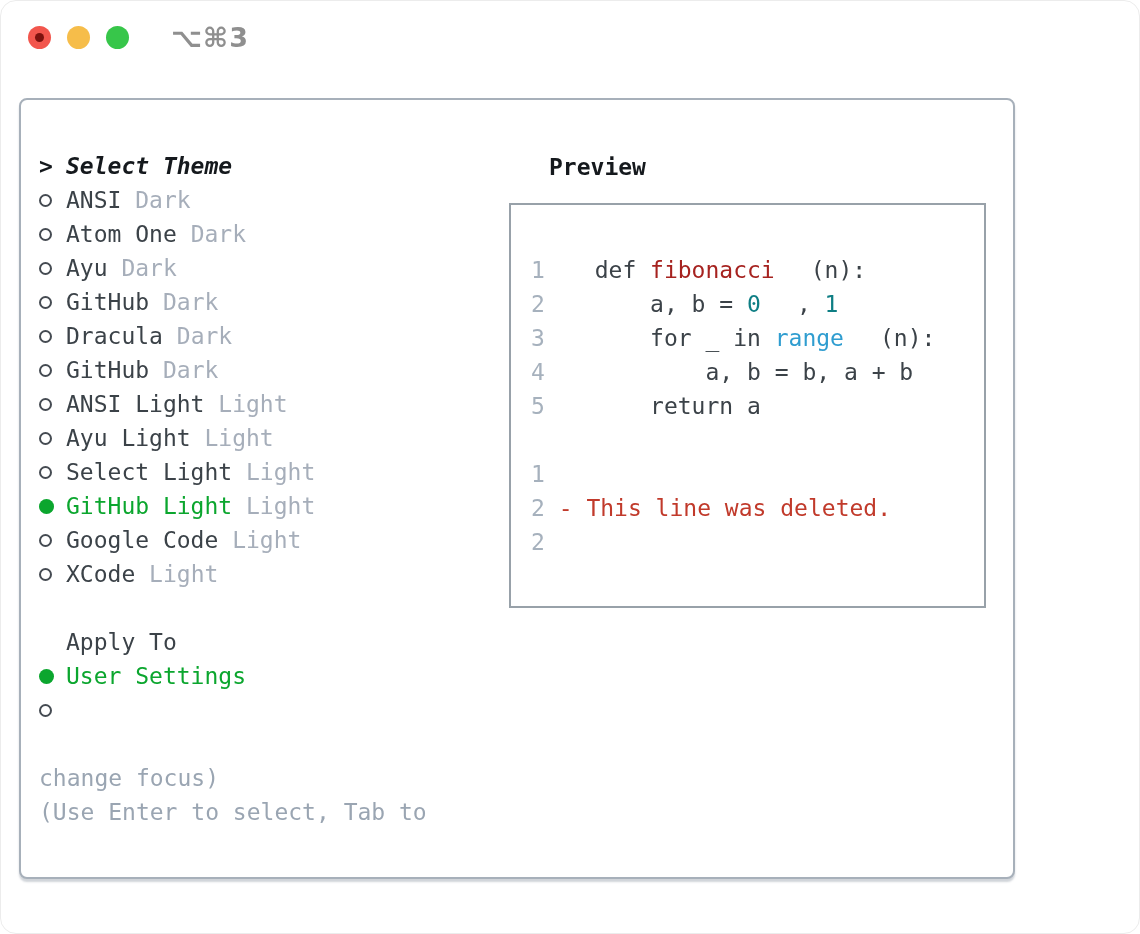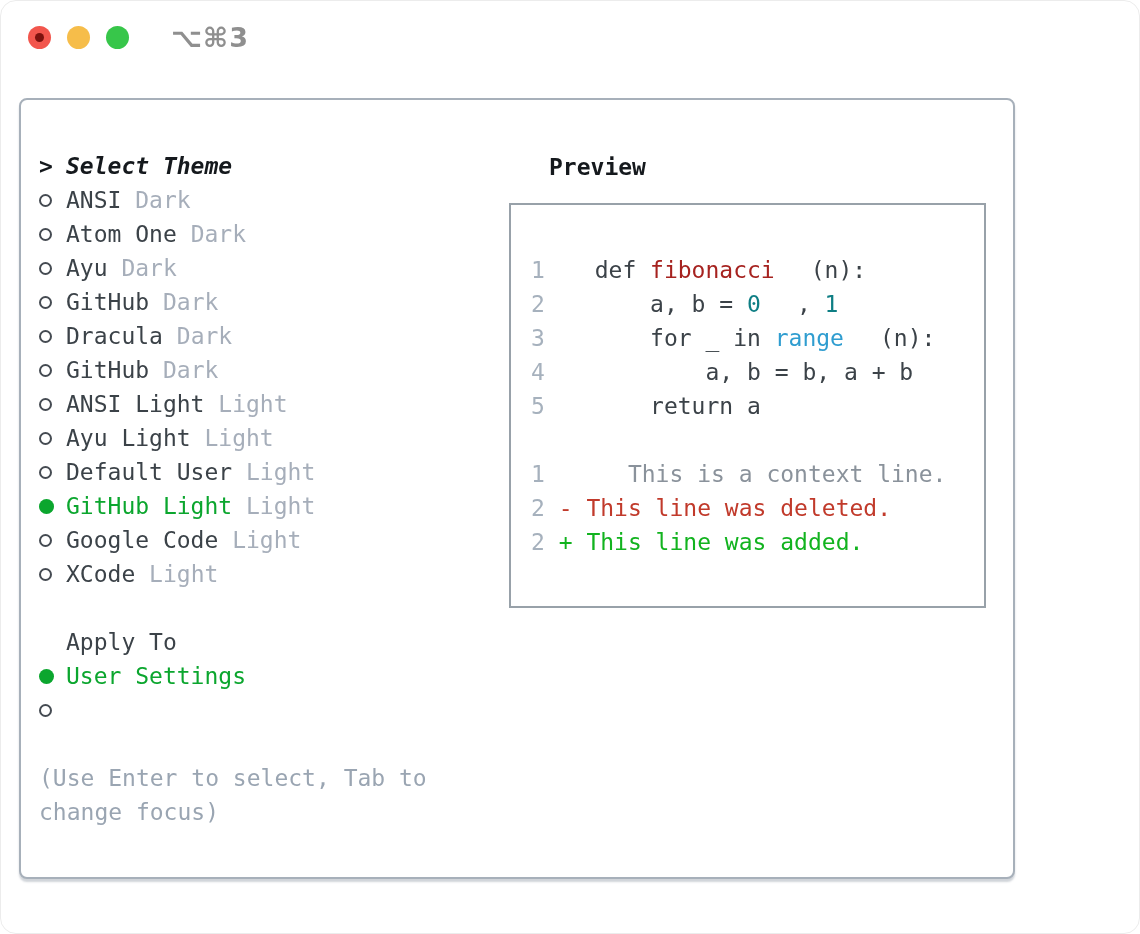--- a/index.html
+++ b/index.html
@@ -167,21 +167,21 @@
             <span class="marker">
               <span class="radio"></span>
             </span>
             <span class="item-name">Ayu Light</span>
             <span class="variant">Light</span>
           </div>
           <div class="row">
             <span class="marker">
               <span class="radio"></span>
             </span>
-            <span class="item-name">Default User</span>
+            <span class="item-name">Select Light</span>
             <span class="variant">Light</span>
           </div>
           <div class="row">
             <span class="marker">
               <span class="radio on"></span>
             </span>
             <span class="item-name selected">GitHub Light</span>
             <span class="variant">Light</span>
           </div>
           <div class="row">
@@ -216,22 +216,22 @@
           </div>
           <div class="row">
             <span class="marker">
               <span class="radio"></span>
             </span>
           </div>
         </div>
 
       <div class="row-spacer"></div>
 
+      <div class="row hint-line">change focus)</div>
       <div class="row hint-line">(Use Enter to select, Tab to</div>
-      <div class="row hint-line">change focus)</div>
     </div>
 
     <div class="preview-header">Preview</div>
 
     <div class="preview-box">
       <div id="code-block">
           <div class="code-line">
             <span class="gutter">1</span>
             <span class="line-text"><span class="seg-plain">def </span><span class="seg-func">fibonacci</span><span class="seg-plain">(n):</span></span>
           </div>
@@ -248,27 +248,25 @@
             <span class="line-text"><span class="seg-plain">        a, b = b, a + b</span></span>
           </div>
           <div class="code-line">
             <span class="gutter">5</span>
             <span class="line-text"><span class="seg-plain">    return a</span></span>
           </div>
         </div>
       <div id="diff-block" class="diff-block">
           <div class="code-line">
             <span class="gutter">1</span>
-            <span class="line-text"><span class="seg-context">     This is a context line.</span></span>
           </div>
           <div class="code-line">
             <span class="gutter">2</span>
             <span class="line-text"><span class="seg-deleted">- This line was deleted.</span></span>
           </div>
           <div class="code-line">
             <span class="gutter">2</span>
-            <span class="line-text"><span class="seg-added">+ This line was added.</span></span>
           </div>
         </div>
     </div>
 
   </div>
 </div>
 
 </body></html>

